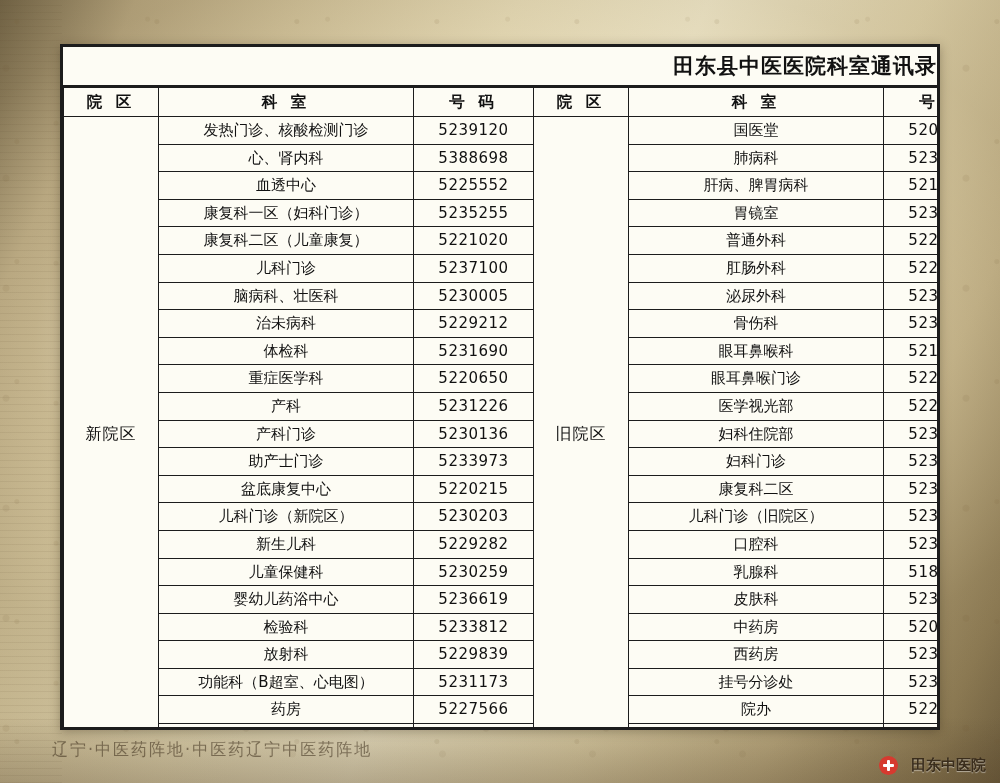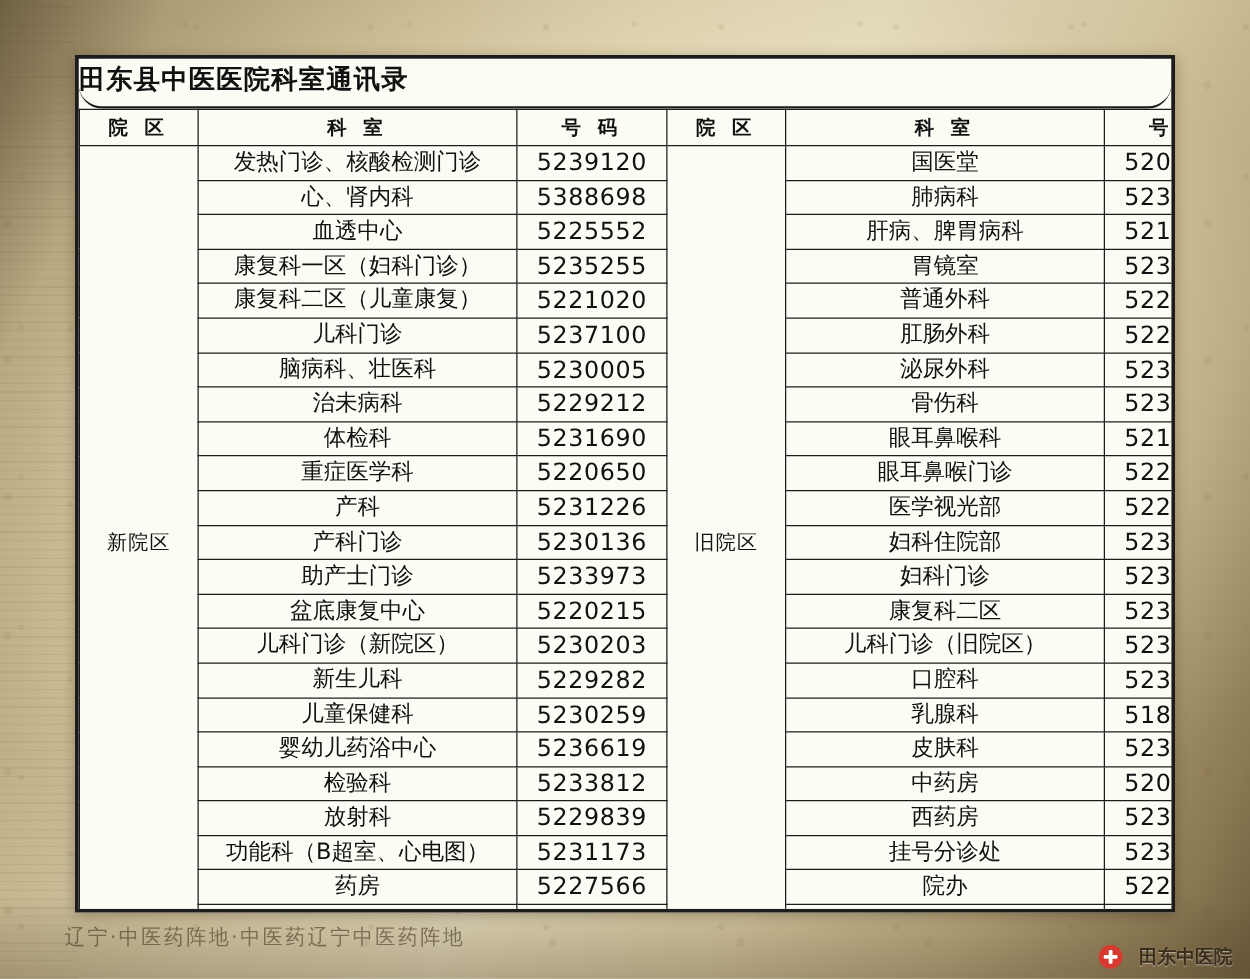--- a/index.html
+++ b/index.html
@@ -72,29 +72,28 @@
     height: 686px;
     background: #fdfcf4;
     border: 3px solid #1c1c1c;
     box-sizing: border-box;
     box-shadow: 0 2px 10px rgba(50,38,20,0.35);
     overflow: hidden;
   }
   #title {
     height: 38px;
     line-height: 38px;
-    text-align: left;
+    text-align: right;
     font-size: 21px;
     font-weight: bold;
     color: #111;
     letter-spacing: 1px;
     border-bottom: 2px solid #1c1c1c;
     background: #fdfcf4;
-    font-family: Liberation Mono, monospace;
-    border-radius: 19px;
+    font-family: Liberation Serif, serif;
   }
   table {
     border-collapse: collapse;
     width: 100%;
     table-layout: fixed;
     font-size: 15px;
     color: #111;
   }
   th, td {
     border: 1px solid #1c1c1c;
@@ -115,22 +114,22 @@
   }
   td.campus {
     font-weight: normal;
     font-size: 16px;
     letter-spacing: 1px;
     vertical-align: middle;
   }
   col.c-campus { width: 95px; }
   col.c-dept   { width: 255px; }
   col.c-num    { width: 120px; }
-  td.dept { font-size: 18px; }
-  td.num  { font-size: 19px; letter-spacing: 0.5px; }
+  td.dept { font-size: 15px; }
+  td.num  { font-size: 15px; letter-spacing: 0.5px; }
 
   
   #watermark {
     position: absolute;
     right: 14px;
     bottom: 8px;
     display: flex;
     align-items: center;
     gap: 13px;
     color: #3a2d1c;

